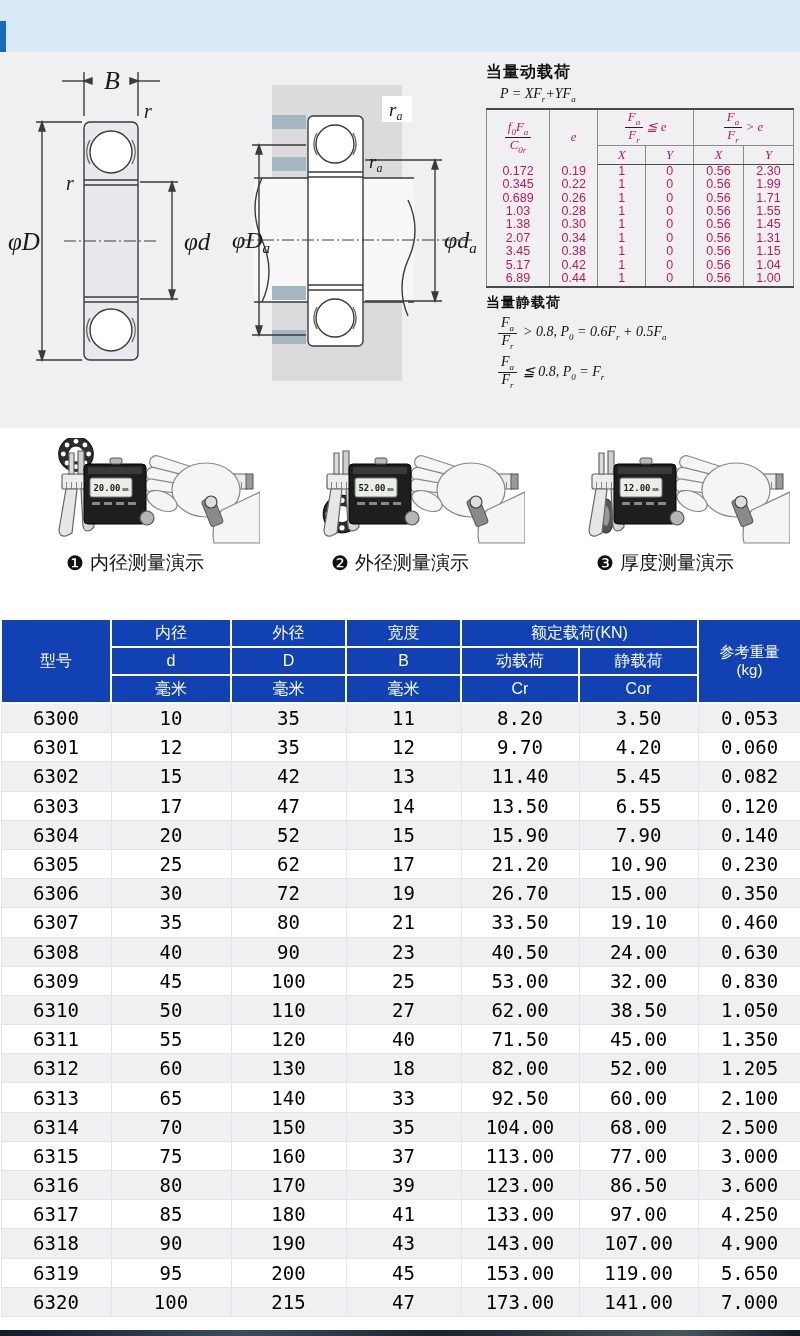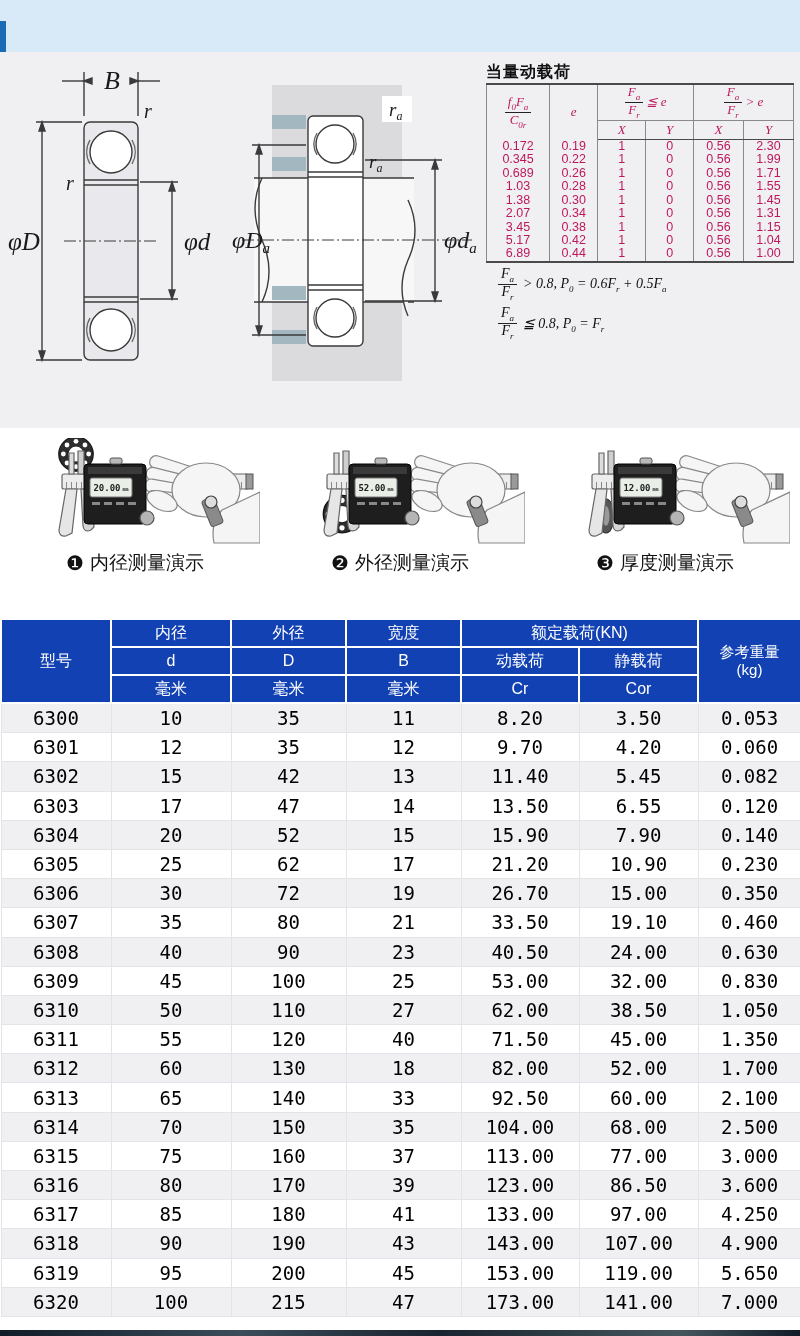--- a/index.html
+++ b/index.html
@@ -154,20 +154,21 @@
       </g>
       <rect x="150" y="40" width="30" height="26" fill="#ffffff"></rect>
       <text class="dimtxt" x="157" y="60" font-size="19"><tspan>r</tspan><tspan dy="4" font-size="12">a</tspan></text>
       <text class="dimtxt" x="137" y="112" font-size="19"><tspan>r</tspan><tspan dy="4" font-size="12">a</tspan></text>
       <text class="dimtxt" x="0" y="192" font-size="24"><tspan>φD</tspan><tspan dy="5" font-size="15">a</tspan></text>
       <text class="dimtxt" x="212" y="192" font-size="24"><tspan>φd</tspan><tspan dy="5" font-size="15">a</tspan></text>
     </svg>
 
     <div class="load-panel">
       <div class="lp-title">当量动载荷</div>
+      <div class="lp-formula">P = XF<sub>r</sub>+YF<sub>a</sub></div>
       <table class="lft">
         <thead>
           <tr>
             <th rowspan="2" style="width:62px">
               <span class="frac">
                   <span class="fn">f<sub>0</sub>F<sub>a</sub></span>
                   <span class="fd">C<sub>0r</sub></span>
                 </span>
             </th>
             <th rowspan="2" style="width:46px">e</th>
@@ -259,20 +260,21 @@
             <tr>
               <td>6.89</td>
               <td>0.44</td>
               <td>1</td>
               <td>0</td>
               <td>0.56</td>
               <td>1.00</td>
             </tr>
           </tbody>
       </table>
+      <div class="sl-title">当量静载荷</div>
       <div class="sl-line">
         <span class="frac">
             <span class="fn">F<sub>a</sub></span>
             <span class="fd">F<sub>r</sub></span>
           </span>
         <span>&gt; 0.8,  P<sub>0</sub> = 0.6F<sub>r</sub> + 0.5F<sub>a</sub></span>
       </div>
       <div class="sl-line">
         <span class="frac">
             <span class="fn">F<sub>a</sub></span>
@@ -520,21 +522,21 @@
             <td>45.00</td>
             <td>1.350</td>
           </tr>
           <tr class="stripe">
             <td>6312</td>
             <td>60</td>
             <td>130</td>
             <td>18</td>
             <td>82.00</td>
             <td>52.00</td>
-            <td>1.700</td>
+            <td>1.205</td>
           </tr>
           <tr>
             <td>6313</td>
             <td>65</td>
             <td>140</td>
             <td>33</td>
             <td>92.50</td>
             <td>60.00</td>
             <td>2.100</td>
           </tr>

